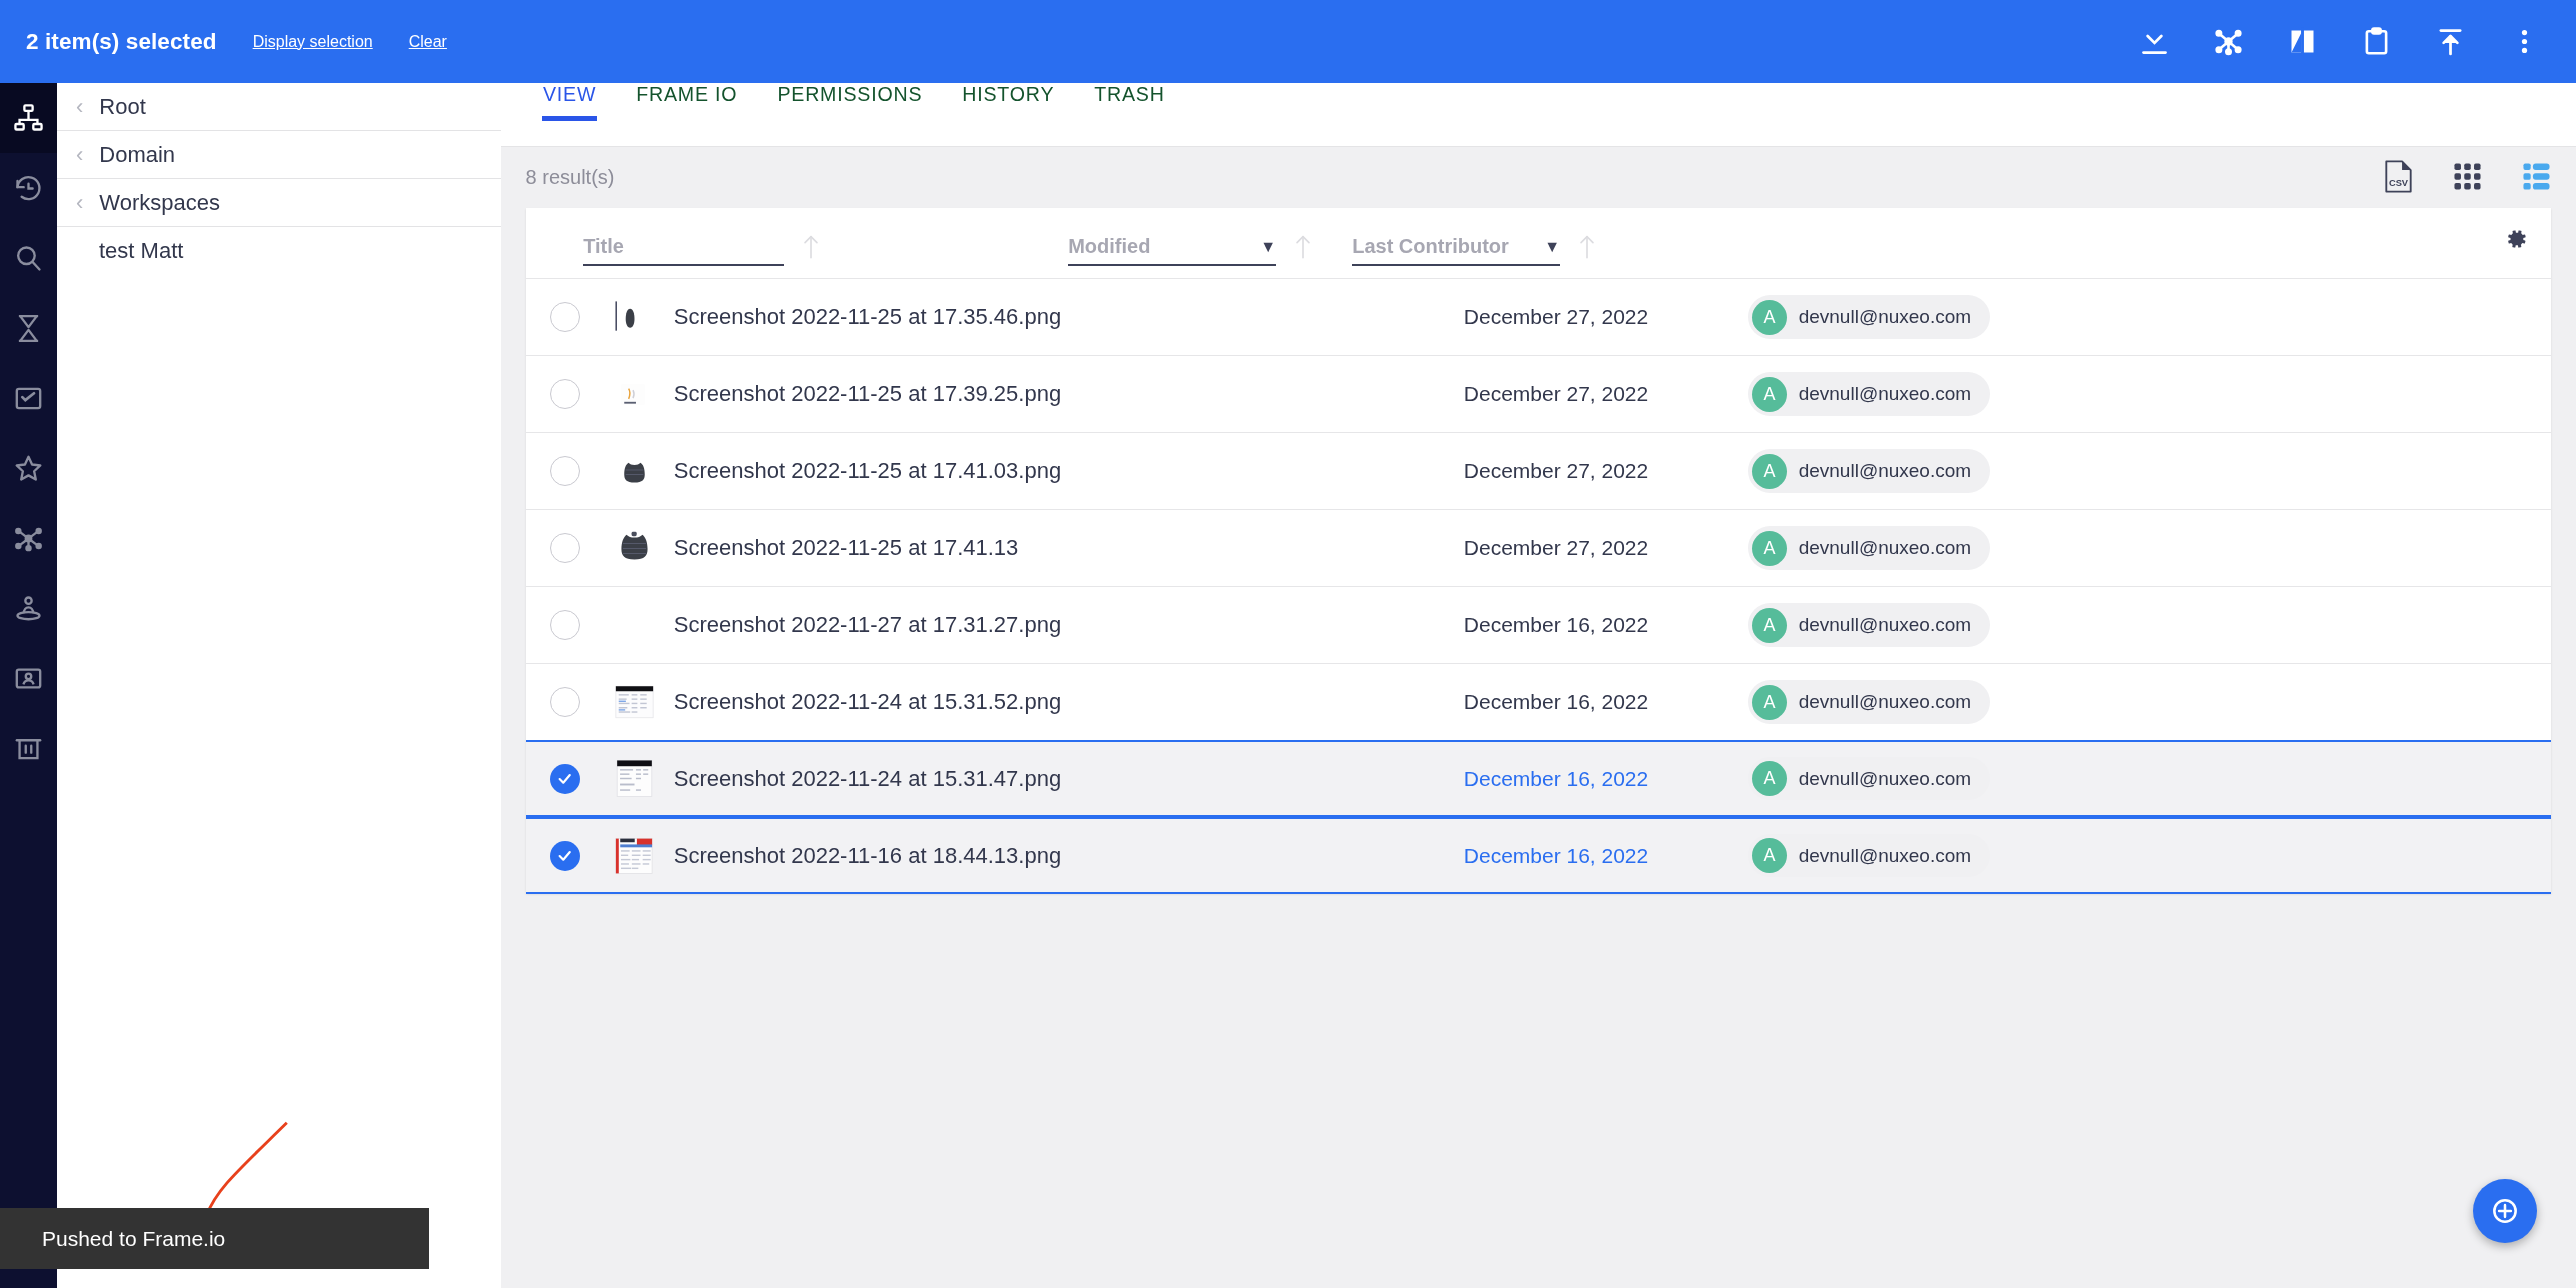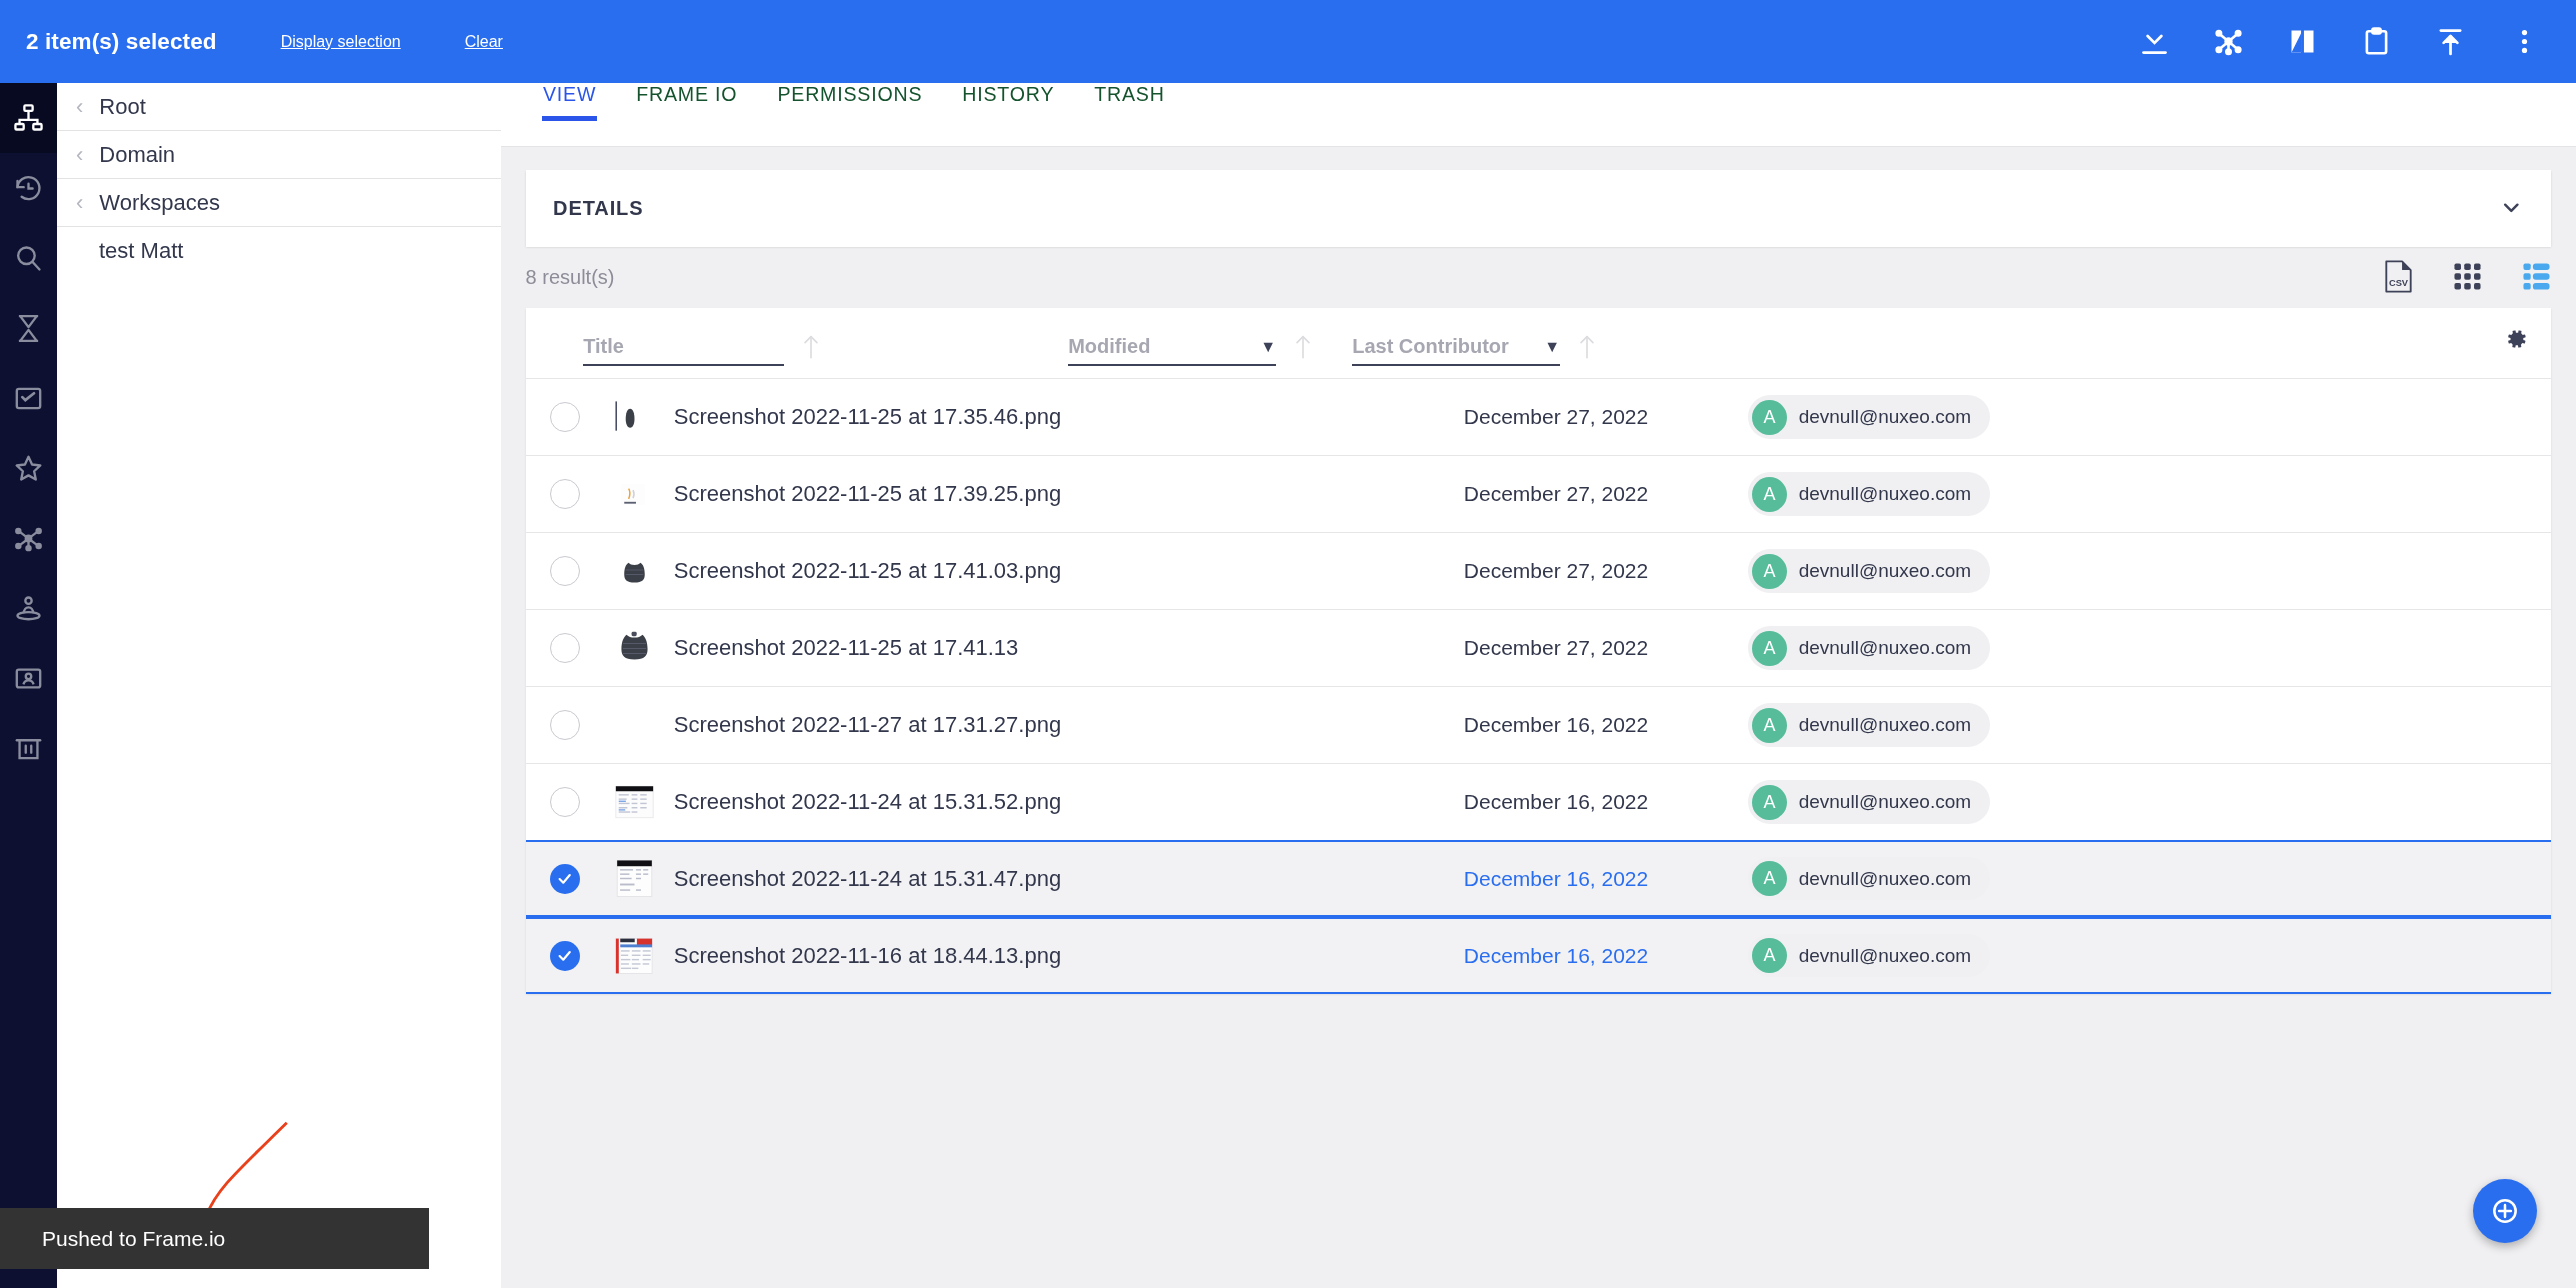--- a/index.html
+++ b/index.html
@@ -7,21 +7,20 @@
     width: 2576px; height: 1289px;
     font-family: "Liberation Sans", sans-serif;
     background: #ffffff; overflow: hidden;
   }
 
   
   #selection-bar {
     position: absolute; top: 0; left: 0; width: 2576px; height: 83px;
     background: #2a6ef0; display: flex; align-items: center;
     z-index: 40;
-    gap: 28px;
   }
   #selection-bar .sel-count {
     color: #fff; font-size: 22.5px; font-weight: bold;
     margin-left: 26px; letter-spacing: 0.1px;
   }
   #selection-bar .sel-link {
     color: #fff; font-size: 16px; text-decoration: underline;
     margin-left: 36px; cursor: pointer; white-space: nowrap;
   }
   #selection-bar .bar-actions {
@@ -377,28 +376,20 @@
 <div id="main">
 
   <div id="tabs">
     <div class="tab active">VIEW</div>
     <div class="tab">FRAME IO</div>
     <div class="tab">PERMISSIONS</div>
     <div class="tab">HISTORY</div>
     <div class="tab">TRASH</div>
   </div>
 
-  <div id="details-card">
-    <span class="dtitle">DETAILS</span>
-    <span class="dchev">
-      <svg width="24.6" height="24.6" viewBox="0 0 24 24" fill="none" stroke="#3e4259" stroke-width="2.4" stroke-linecap="round" stroke-linejoin="round">
-        <path d="M6 9.5l6 6 6-6"></path>
-      </svg>
-    </span>
-  </div>
 
   <div id="results-meta">
     <span class="rcount">8 result(s)</span>
     <div class="view-icons">
       <span class="vi">
         <svg width="29" height="33" viewBox="0 0 40 46">
           <path d="M3 2h22l12 12v30H3z" fill="none" stroke="#3e4259" stroke-width="2.6" stroke-linejoin="round"></path>
           <path d="M25 2v12h12z" fill="#3e4259"></path>
           <text x="20" y="36" font-family="Liberation Sans, sans-serif" font-size="13" font-weight="bold" fill="#3e4259" text-anchor="middle">CSV</text>
         </svg>

